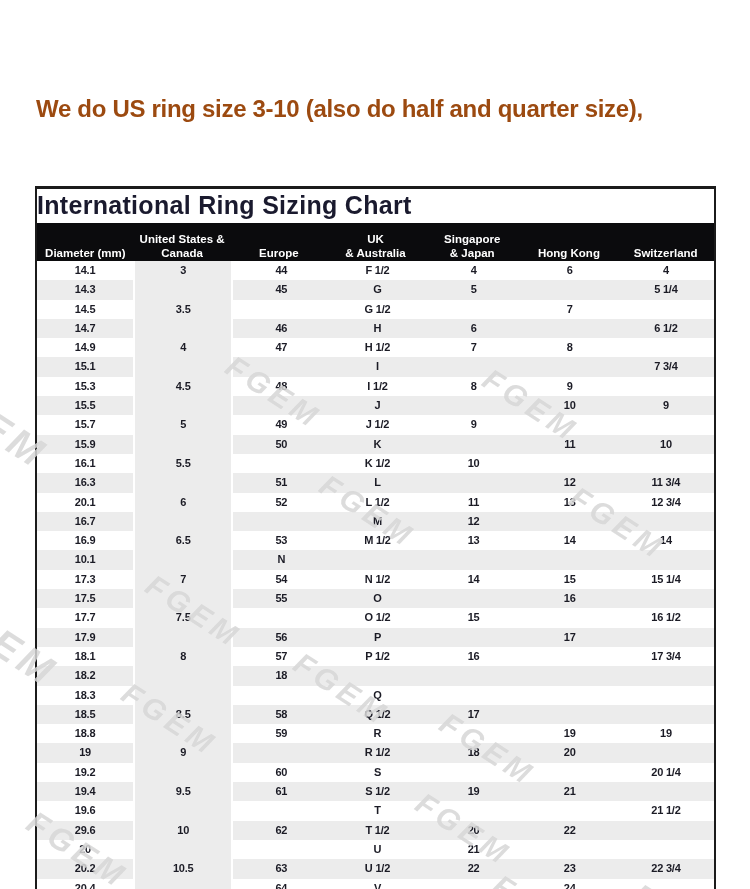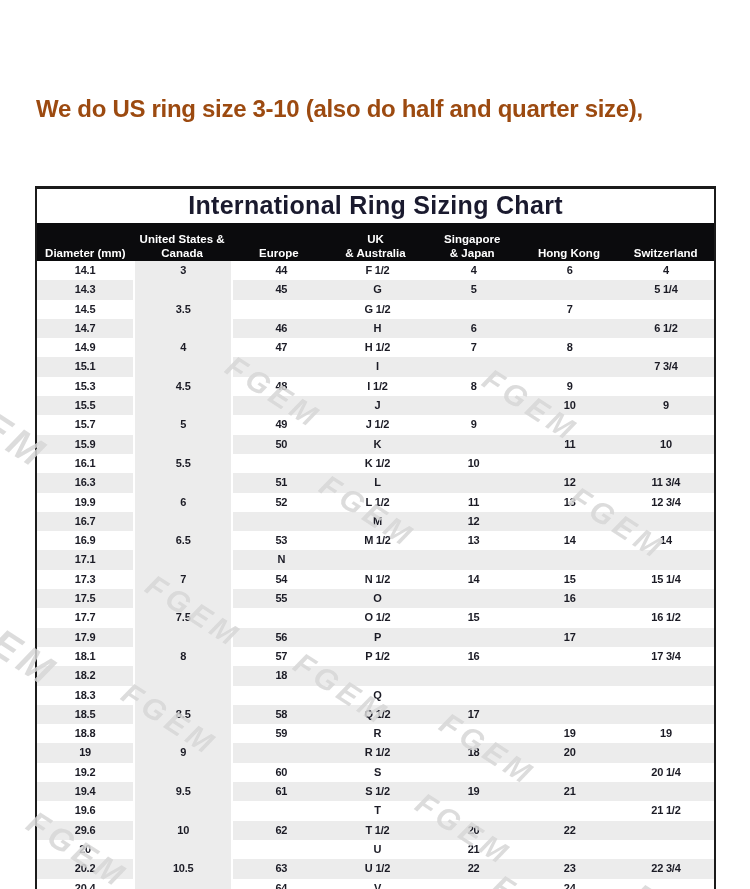--- a/index.html
+++ b/index.html
@@ -31,21 +31,21 @@
     top: 142px;
     width: 681px;
     box-sizing: border-box;
     border: 2px solid #1b1b1b;
     border-top-width: 3px;
     background: #ffffff;
   }
   .chart-title {
     height: 34px;
     line-height: 33px;
-    text-align: center;
+    text-align: left;
     font-size: 25px;
     font-weight: bold;
     color: #1a1a2e;
     letter-spacing: 0.3px;
     background: #ffffff;
   }
   .chart-head {
     display: flex;
     background: #0b0b0d;
     color: #ffffff;
@@ -227,21 +227,21 @@
         <div class="row">
           <div class="cell col0">16.3</div>
           <div class="cell col1"></div>
           <div class="cell col2">51</div>
           <div class="cell col3">L</div>
           <div class="cell col4"></div>
           <div class="cell col5">12</div>
           <div class="cell col6">11 3/4</div>
         </div>
         <div class="row">
-          <div class="cell col0">19.9</div>
+          <div class="cell col0">20.1</div>
           <div class="cell col1">6</div>
           <div class="cell col2">52</div>
           <div class="cell col3">L 1/2</div>
           <div class="cell col4">11</div>
           <div class="cell col5">13</div>
           <div class="cell col6">12 3/4</div>
         </div>
         <div class="row">
           <div class="cell col0">16.7</div>
           <div class="cell col1"></div>
@@ -254,21 +254,21 @@
         <div class="row">
           <div class="cell col0">16.9</div>
           <div class="cell col1">6.5</div>
           <div class="cell col2">53</div>
           <div class="cell col3">M 1/2</div>
           <div class="cell col4">13</div>
           <div class="cell col5">14</div>
           <div class="cell col6">14</div>
         </div>
         <div class="row">
-          <div class="cell col0">17.1</div>
+          <div class="cell col0">10.1</div>
           <div class="cell col1"></div>
           <div class="cell col2">N</div>
           <div class="cell col3"></div>
           <div class="cell col4"></div>
           <div class="cell col5"></div>
           <div class="cell col6"></div>
         </div>
         <div class="row">
           <div class="cell col0">17.3</div>
           <div class="cell col1">7</div>

